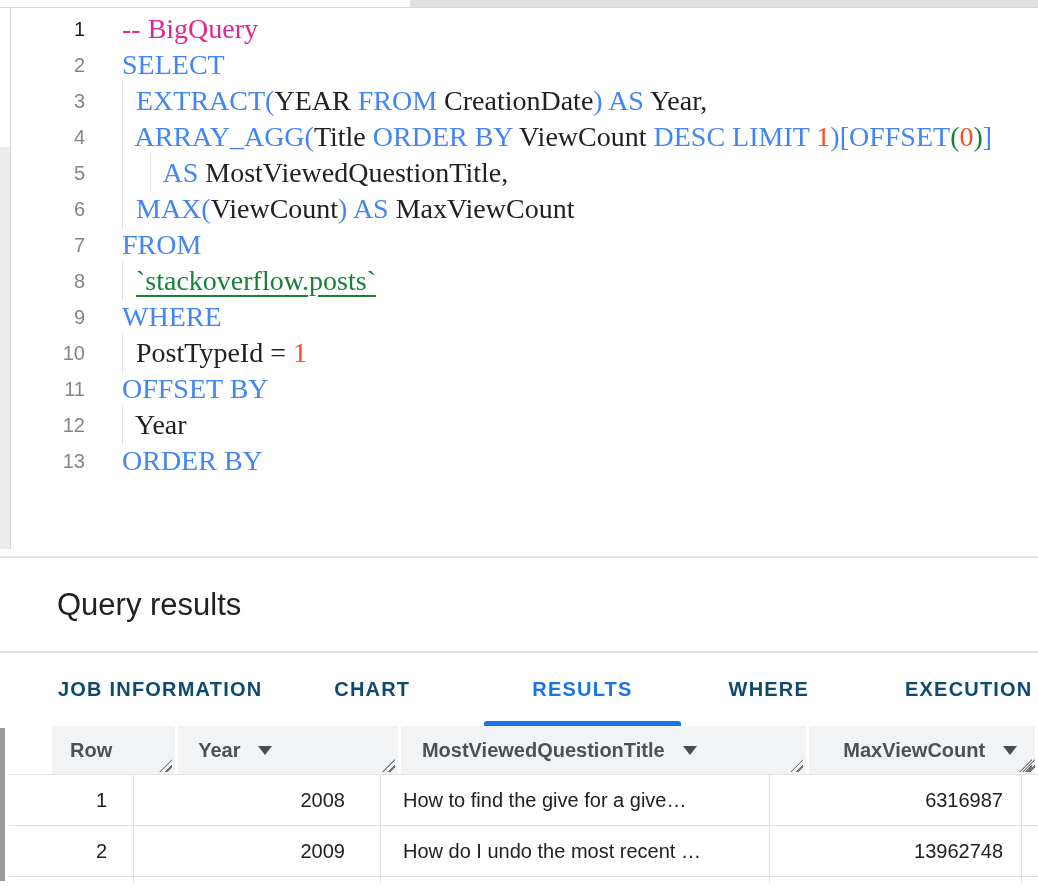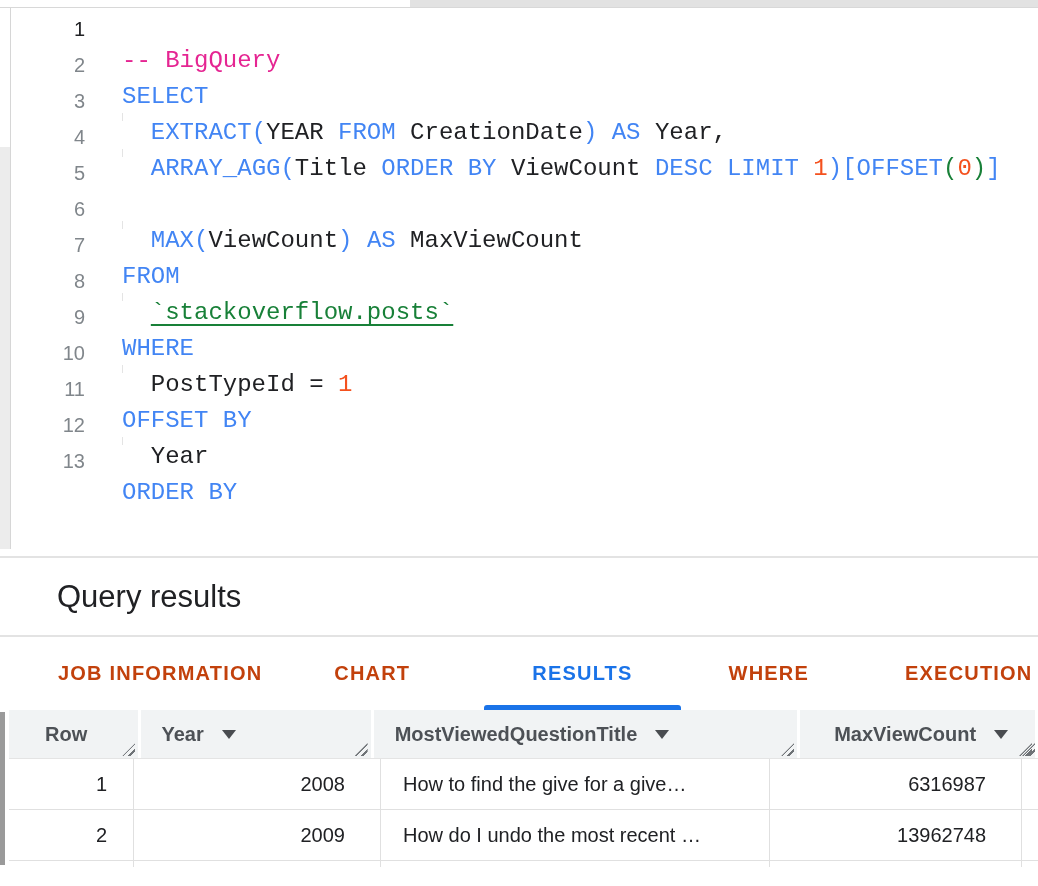--- a/index.html
+++ b/index.html
@@ -17,36 +17,36 @@
   .edge-shade{position:absolute;left:0;top:139px;width:10px;height:402px;background:#ececec;}
   .code-scroll{margin-left:11px;padding-top:3px;}
   .code-line{height:36px;display:flex;}
   .ln{
     width:74px;flex:none;text-align:right;font-size:20px;line-height:36px;
     color:#80868b;user-select:none;
   }
   .ln.active{color:#202124;}
   .line-pre{
     margin-left:37px;position:relative;white-space:pre;
-    font-family:Liberation Mono, monospace;font-size:24px;line-height:36px;margin-top:32px;
+    font-family:Liberation Serif, serif;font-size:28px;line-height:36px;
   }
   .guide{position:absolute;top:-2px;bottom:-2px;width:1px;background:#e4e4e4;}
   .tk-table{text-decoration:underline;text-underline-offset:5px;text-decoration-thickness:2px;}
   
   .gap-white{height:7px;background:#fff;}
   .panel-title-row{
-    height:81px;border-top:2px solid #e3e3e3;border-bottom:2px solid #e3e3e3;
+    height:97px;border-top:2px solid #e3e3e3;border-bottom:2px solid #e3e3e3;
     display:flex;align-items:center;padding-left:57px;box-sizing:border-box;
   }
   .panel-title{font-size:31px;color:#202124;}
   
   .tabs-row{height:73px;display:flex;align-items:stretch;padding-left:34px;overflow:hidden;white-space:nowrap;}
   .tab{
     display:flex;align-items:center;justify-content:center;position:relative;
-    padding:0 48px;font-size:20px;font-weight:bold;letter-spacing:1.2px;color:#c2410c;cursor:pointer;
+    padding:0 48px;font-size:20px;font-weight:bold;letter-spacing:1.2px;color:#0c4a6e;cursor:pointer;
   }
   .tab:first-child{padding:0 24px;}
   .tab.active{color:#1a73e8;}
   .tab.active::after{
     content:"";position:absolute;left:0;right:0;bottom:0;height:5px;
     background:#1a73e8;border-radius:3px 3px 0 0;
   }
   .tab.ml{margin-left:26px;}
   
   .table-area{position:relative;}
@@ -65,21 +65,21 @@
     position:absolute;right:3px;bottom:2px;width:13px;height:13px;
     clip-path:polygon(100% 0,100% 100%,0 100%);
     background:repeating-linear-gradient(135deg,transparent 0 3px,#6f7377 3px 5px);
   }
   .trow{margin-left:9px;height:50px;display:flex;border-bottom:1px solid #e0e0e0;font-size:20px;}
   .trow.partial{height:6px;border-bottom:none;}
   .tcell{box-sizing:border-box;border-right:1px solid #e0e0e0;display:flex;align-items:center;}
   .tcell.c0{width:125px;justify-content:flex-end;padding-right:26px;}
   .tcell.c1{width:247px;justify-content:flex-end;padding-right:35px;}
   .tcell.c2{width:389px;justify-content:flex-start;padding-left:22px;}
-  .tcell.c3{width:252px;justify-content:flex-end;padding-right:35px;}
+  .tcell.c3{width:252px;justify-content:flex-end;padding-right:18px;}
   .tcell.c4{flex:1;border-right:none;}
 </style>
 <style>.tk-kw{color:#4285f4} .tk-p1{color:#4285f4} .tk-p2{color:#188038}.tk-comment{color:#e52592} .tk-num{color:#f4511e} .tk-plain{color:#202124}.tk-table{color:#188038; text-decoration-color:#188038}</style></head>
 <body>
 
 <div class="topbar">
   <div class="thumb"></div>
   <div class="track"></div>
 </div>
 
@@ -99,20 +99,21 @@
       <div class="code-line">
         <div class="ln">3</div>
         <div class="line-pre"><span class="guide" style="left: calc(0ch);"></span><span class="tk-plain">  </span><span class="tk-kw">EXTRACT</span><span class="tk-p1">(</span><span class="tk-plain">YEAR </span><span class="tk-kw">FROM</span><span class="tk-plain"> CreationDate</span><span class="tk-p1">)</span><span class="tk-plain"> </span><span class="tk-kw">AS</span><span class="tk-plain"> Year,</span></div>
       </div>
       <div class="code-line">
         <div class="ln">4</div>
         <div class="line-pre"><span class="guide" style="left: calc(0ch);"></span><span class="tk-plain">  </span><span class="tk-kw">ARRAY_AGG</span><span class="tk-p1">(</span><span class="tk-plain">Title </span><span class="tk-kw">ORDER BY</span><span class="tk-plain"> ViewCount </span><span class="tk-kw">DESC LIMIT</span><span class="tk-plain"> </span><span class="tk-num">1</span><span class="tk-p1">)[</span><span class="tk-kw">OFFSET</span><span class="tk-p2">(</span><span class="tk-num">0</span><span class="tk-p2">)</span><span class="tk-p1">]</span></div>
       </div>
       <div class="code-line">
         <div class="ln">5</div>
+        <div class="line-pre"><span class="guide" style="left: calc(0ch);"></span><span class="guide" style="left: calc(2ch);"></span><span class="tk-plain">      </span><span class="tk-kw">AS</span><span class="tk-plain"> MostViewedQuestionTitle,</span></div>
       </div>
       <div class="code-line">
         <div class="ln">6</div>
         <div class="line-pre"><span class="guide" style="left: calc(0ch);"></span><span class="tk-plain">  </span><span class="tk-kw">MAX</span><span class="tk-p1">(</span><span class="tk-plain">ViewCount</span><span class="tk-p1">)</span><span class="tk-plain"> </span><span class="tk-kw">AS</span><span class="tk-plain"> MaxViewCount</span></div>
       </div>
       <div class="code-line">
         <div class="ln">7</div>
         <div class="line-pre"><span class="tk-kw">FROM</span></div>
       </div>
       <div class="code-line">
@@ -152,21 +153,21 @@
     <div class="tab">JOB INFORMATION</div>
     <div class="tab">CHART</div>
     <div class="tab active ml">RESULTS</div>
     <div class="tab">WHERE</div>
     <div class="tab">EXECUTION DETAILS</div>
   </div>
 
 <div class="table-area">
   <div class="scroll-strip"></div>
   <div class="thead">
-      <div class="hcell" style="width: 136px; padding-left: 36px;">
+      <div class="hcell" style="width: 136px; padding-left: 18px; margin-left: 43px;">
         <span>Row</span>
         <div class="grip"></div>
       </div>
       <div class="hcell" style="width: 244px; padding-left: 20px;">
         <span>Year</span>
         <div class="sort-arrow"></div>
         <div class="grip"></div>
       </div>
       <div class="hcell" style="width: 452px; padding-left: 21px;">
         <span>MostViewedQuestionTitle</span>

